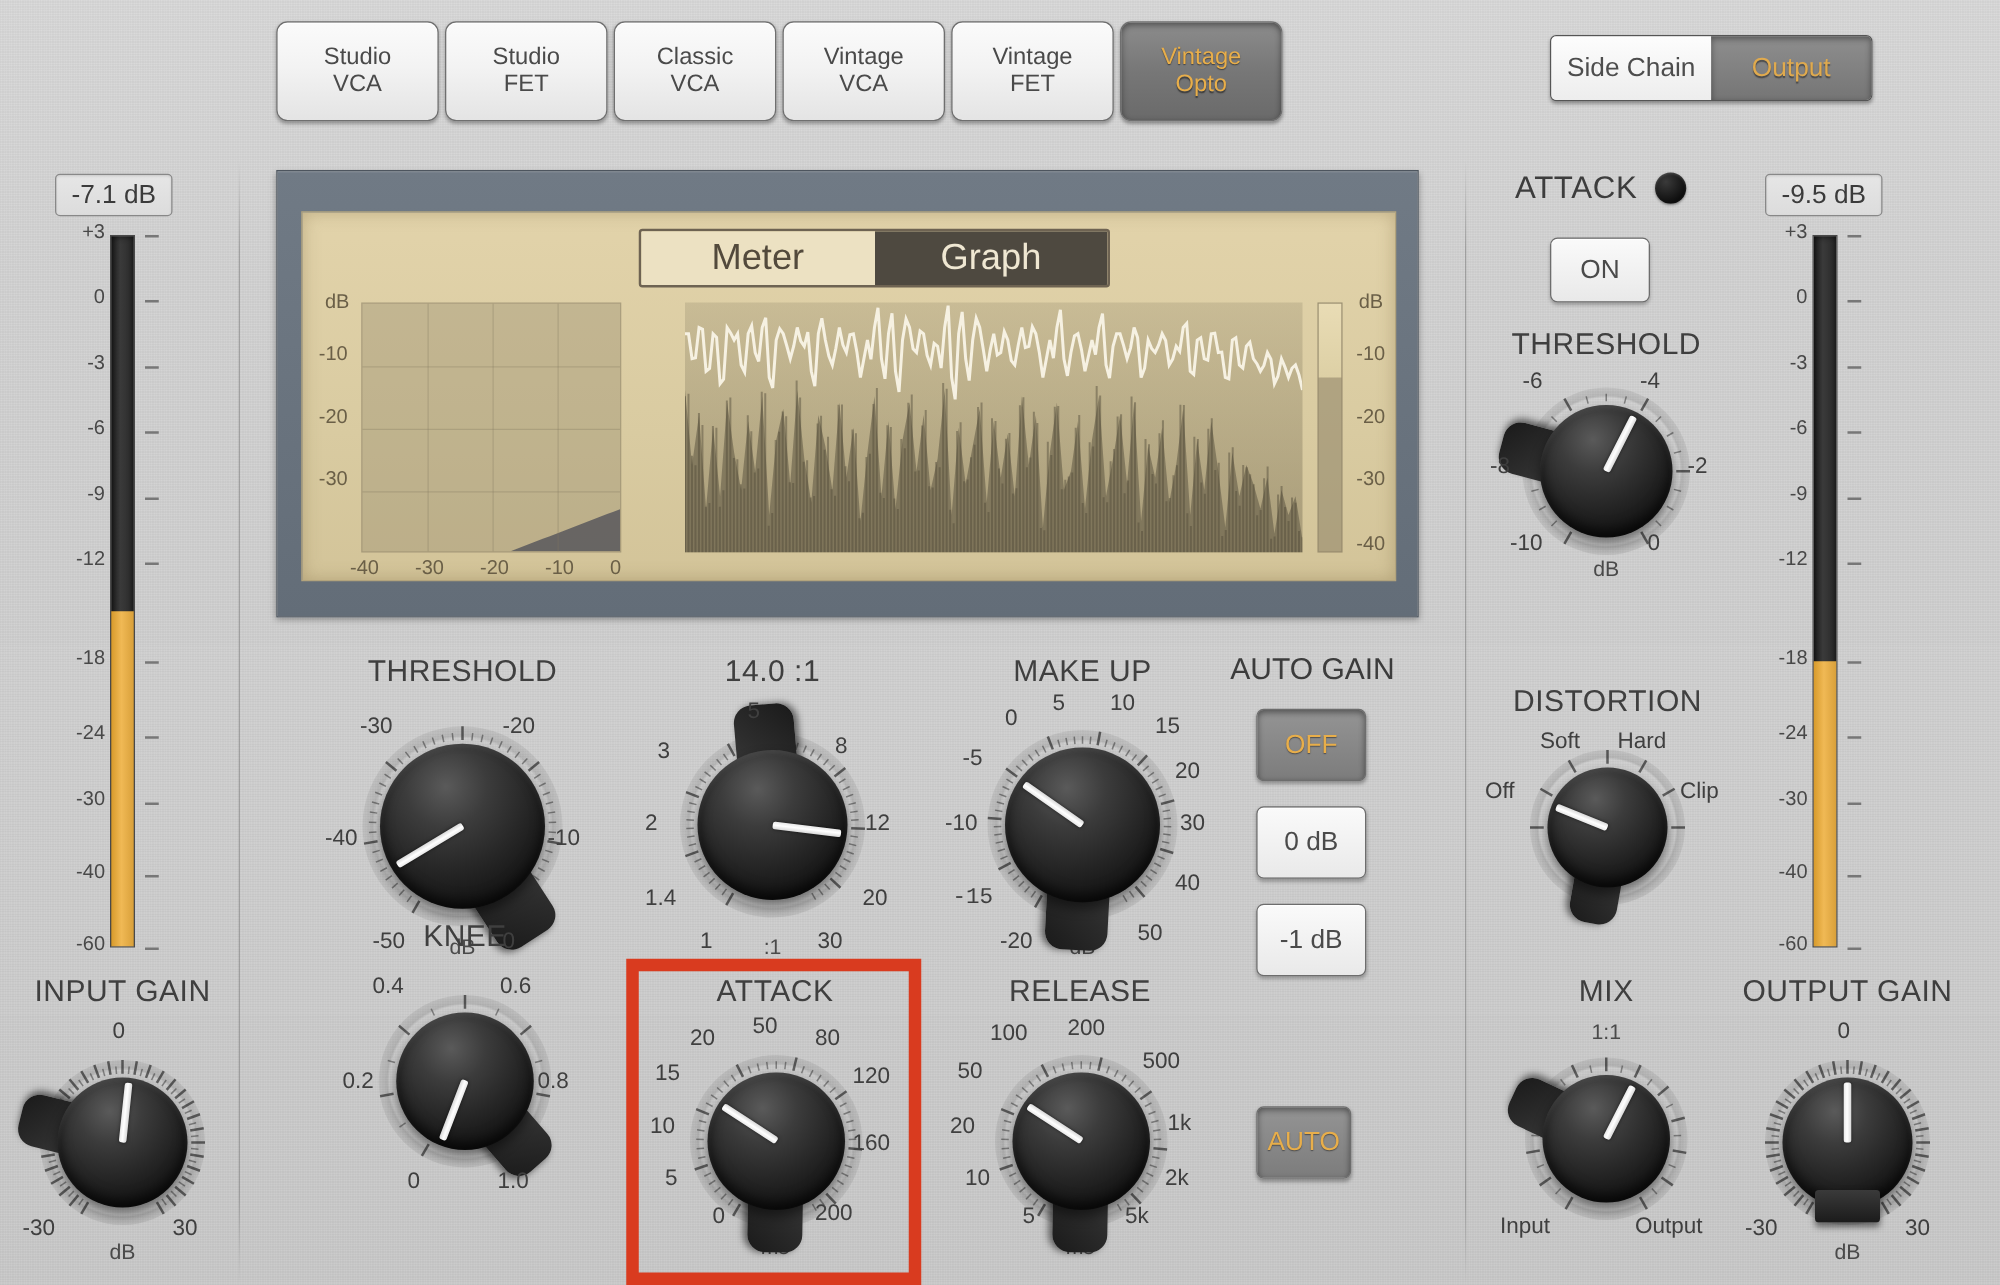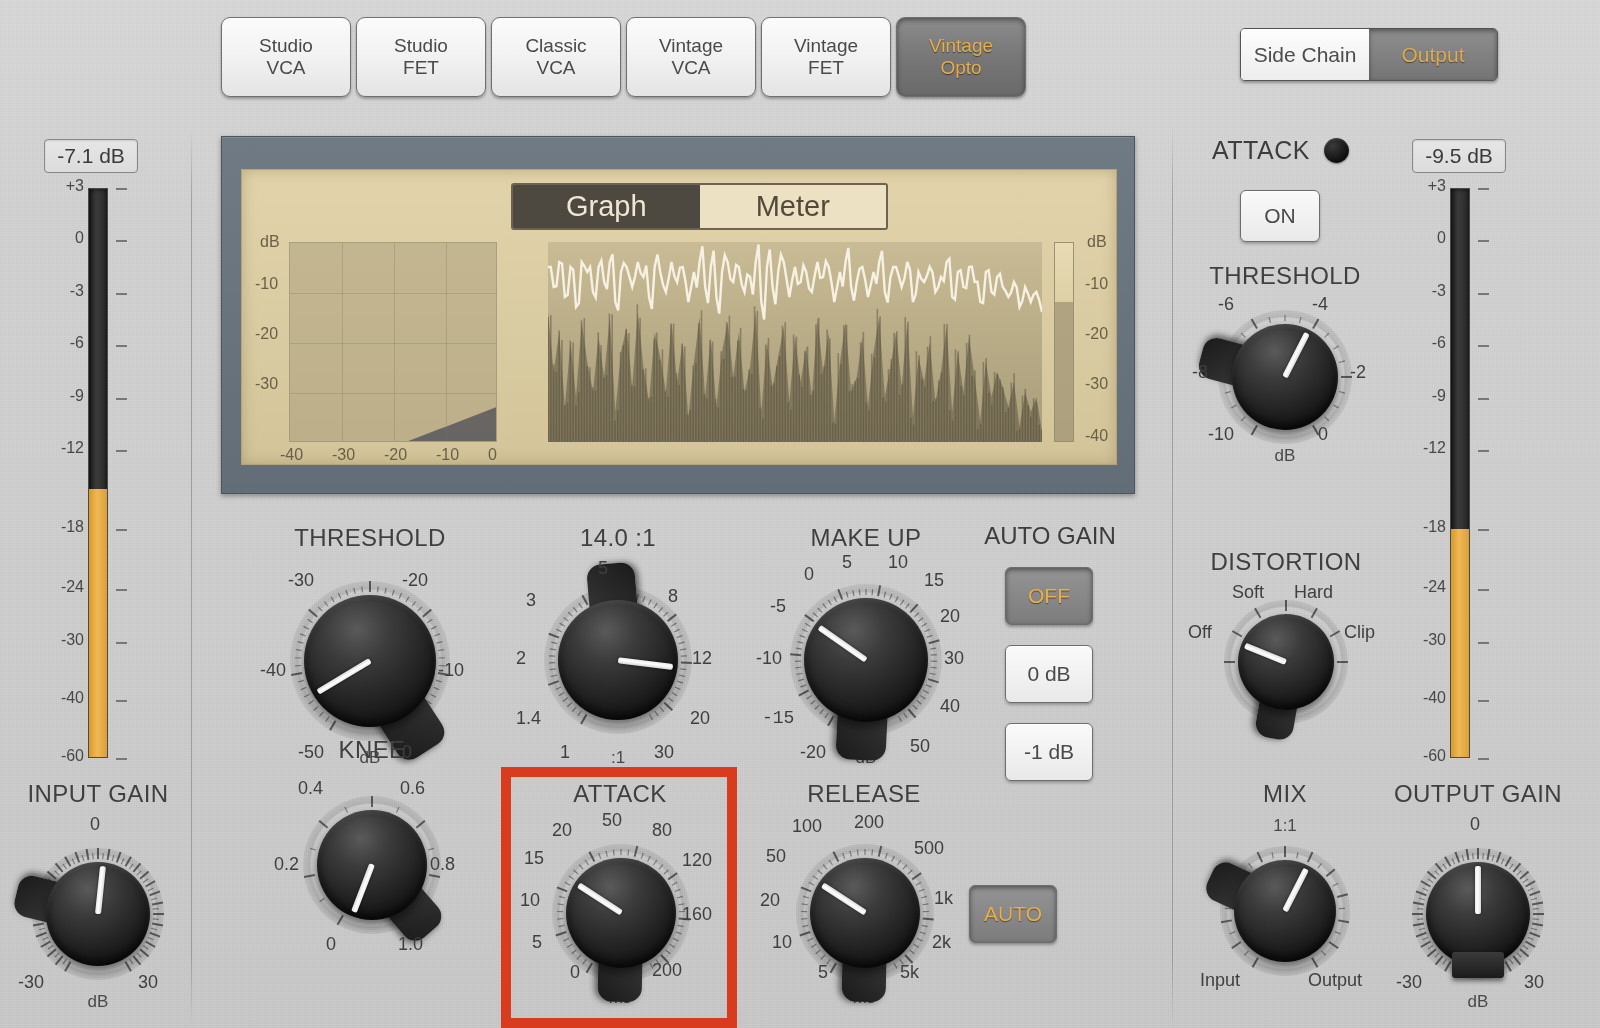--- a/index.html
+++ b/index.html
@@ -337,22 +337,22 @@
     </div>
   <div class="meter-bar">
     <div class="meter-fill" style="height: 40.2%;"></div>
   </div>
 </div>
 
 <div id="graph-panel">
   <div id="graph-screen">
 
     <div id="meter-graph-toggle">
+      <div class="mg-seg">Meter</div>
       <div class="mg-seg active">Graph</div>
-      <div class="mg-seg">Meter</div>
     </div>
 
     <div id="curve-panel">
       <svg id="curve-line" viewBox="0 0 208 200" preserveAspectRatio="none">
           <polygon points="119.6,200 124.8,198 130,196 135.20000000000002,194 140.4,192 145.6,190 150.79999999999998,188 156,186 161.20000000000002,184 166.4,182 171.6,180 176.79999999999998,178 182,176 187.20000000000002,174 192.4,172 197.6,170 202.79999999999998,168 208,166 208,200 119.6,200" fill="rgba(70,72,84,0.72)"></polygon>
         </svg>
     <div class="curve-grid-v" style="left: 52px;"></div>
         <div class="curve-grid-h" style="top: 50px;"></div>
         <div class="curve-grid-v" style="left: 104px;"></div>
         <div class="curve-grid-h" style="top: 100px;"></div>
@@ -570,21 +570,21 @@
 
 <div id="limiter-row">
   <span id="limiter-label">ATTACK</span>
   <span id="limiter-led"></span>
 </div>
 <div class="sq-btn" id="limiter-on-btn" style="left:1240px; top:190px; width:80px; height:52px;">ON</div>
 
 <div class="sq-btn on" id="ag-off" style="left:1005px; top:567px; width:88px; height:58px;">OFF</div>
 <div class="sq-btn" id="ag-0" style="left:1005px; top:645px; width:88px; height:58px;">0 dB</div>
 <div class="sq-btn" id="ag-12" style="left:1005px; top:723px; width:88px; height:58px;">-1 dB</div>
-<div class="sq-btn on" id="ag-auto" style="left:969px; top:885px; width:88px; height:58px;">AUTO</div>
+<div class="sq-btn on" id="ag-auto" style="left:1005px; top:885px; width:76px; height:58px;">AUTO</div>
 <div style="position:absolute; left:975px; top:522px; width:150px; text-align:center; font-size:24px; color:#3c3c3c;">AUTO GAIN</div>
 
 <div class="knob-unit" id="knob-threshold" style="left: 262px; top: 520px; width: 216px; height: 250px;">
     <div class="knob-title" style="top: 4px;">THRESHOLD</div>
     <div class="knob-sub" style="top: 228px;">dB</div>
     <svg class="knob-ticks" width="216" height="250">
       <line x1="73.5" y1="200.75575286112627" x2="68" y2="210.2820323027551" stroke="#5d5d5d" stroke-width="2"></line>
       <line x1="67.19963426291281" y1="196.64467769445628" x2="63.651776372731305" y2="201.48334532006118" stroke="#7d7d7d" stroke-width="1.2"></line>
       <line x1="61.38427567451944" y1="191.87213623989857" x2="57.33073442882547" y2="196.2958002607593" stroke="#7d7d7d" stroke-width="1.2"></line>
       <line x1="56.12305328395056" y1="186.49486124190474" x2="51.612014439076695" y2="190.45093613250515" stroke="#7d7d7d" stroke-width="1.2"></line>

